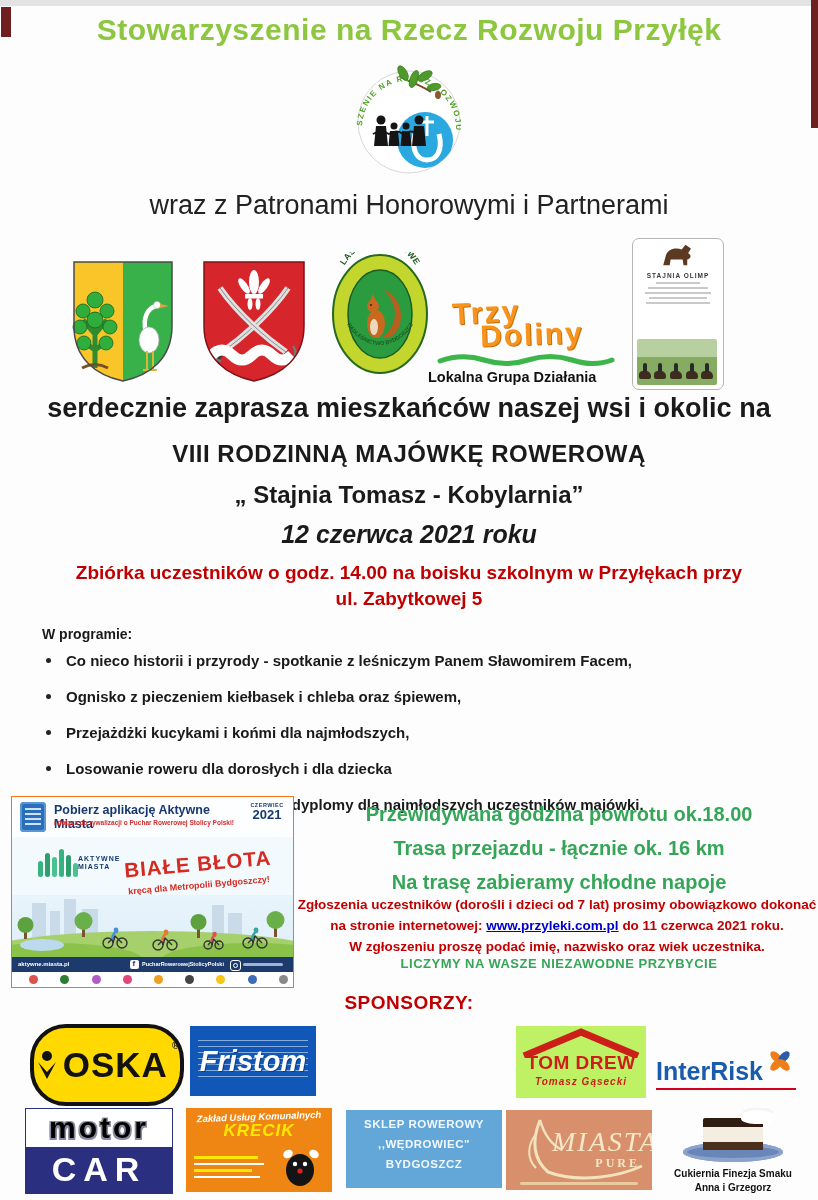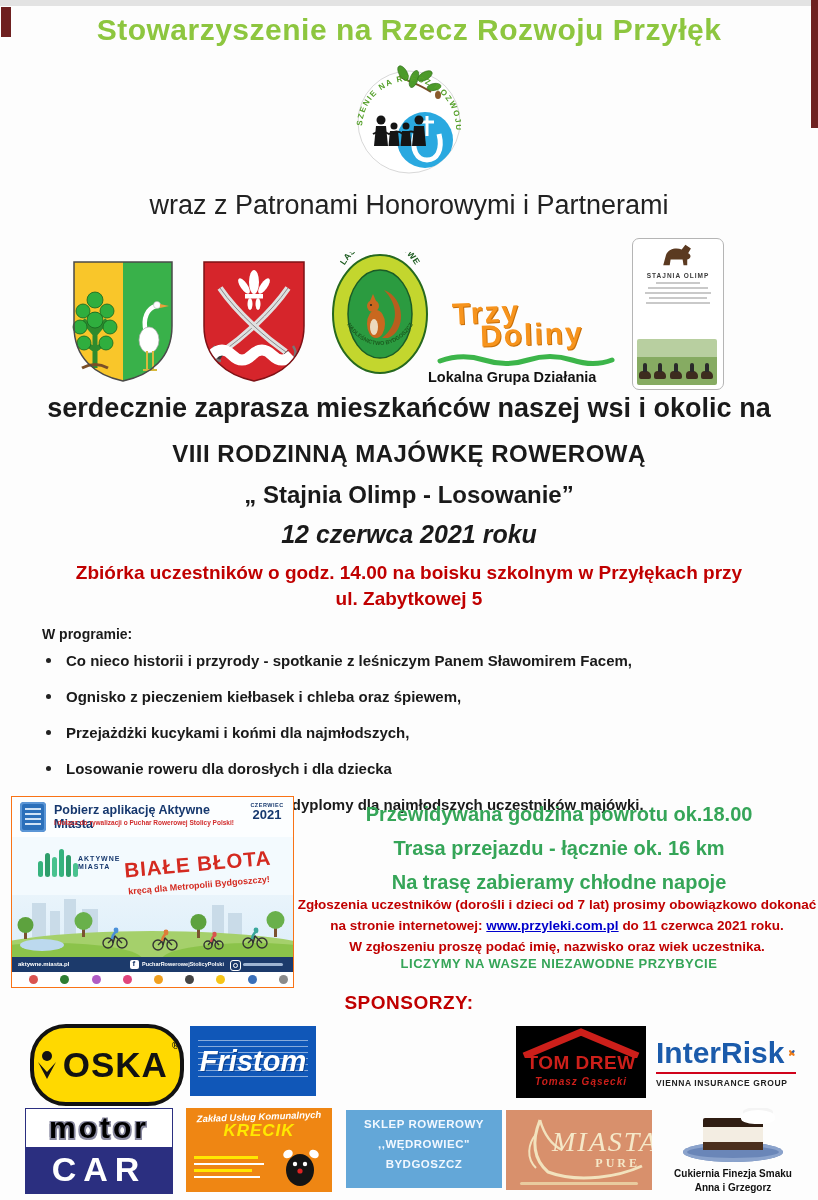--- a/index.html
+++ b/index.html
@@ -102,27 +102,27 @@
            align-items:center;justify-content:center;}
   .fristom-stripes{position:absolute;left:8px;top:14px;width:110px;height:42px;opacity:0.5;
       background:repeating-linear-gradient(#ffffff 0 1px,transparent 1px 6px);}
   .fristom-text{position:relative;font-size:29px;font-weight:bold;font-style:italic;color:#fff;
                 text-shadow:1px 1px 0 #0a3f8c;}
   .stach{left:340px;top:1024px;width:166px;height:76px;background:#7292c4;color:#152d6e;
          font-family:"Liberation Serif",serif;text-align:center;padding-top:4px;}
   .stach .l1{font-size:11px;font-weight:bold;}
   .stach .l2{font-size:10.5px;font-weight:bold;}
   .stach .l3{font-size:17px;font-weight:bold;margin-top:14px;}
-  .tomdrew{left:516px;top:1026px;width:130px;height:72px;background:#000000;text-align:center;}
+  .tomdrew{left:516px;top:1026px;width:130px;height:72px;background:#bef264;text-align:center;}
   .td-roof{position:absolute;left:2px;top:2px;width:126px;height:30px;}
   .td-name{position:absolute;left:0;top:26px;width:130px;font-size:19px;font-weight:900;color:#cc1f1a;letter-spacing:0.5px;}
   .td-owner{position:absolute;left:0;top:50px;width:130px;font-size:10px;font-weight:bold;font-style:italic;color:#cc1f1a;letter-spacing:1px;}
   .interrisk{left:656px;top:1036px;width:140px;height:60px;background:transparent;}
   .ir-row{display:flex;align-items:center;gap:4px;}
-  .ir-name{font-size:30px;font-weight:bold;color:#1b5bab;}
+  .ir-name{font-size:25px;font-weight:bold;color:#1b5bab;margin-top:21px;}
   .ir-rule{height:2px;background:#d0021b;margin-top:2px;}
   .ir-sub{font-size:8.5px;font-weight:bold;color:#222;letter-spacing:0.6px;margin-top:4px;}
 
   .motorcar{left:25px;top:1108px;width:146px;height:84px;border:1px solid #2b2f80;background:#fff;text-align:center;}
   .mc-top{height:38px;font-size:30px;letter-spacing:3px;color:#000000;font-weight:bold;line-height:38px;
           text-shadow:-1.5px -1.5px 0 #8a8aa0,1.5px -1.5px 0 #8a8aa0,-1.5px 1.5px 0 #8a8aa0,1.5px 1.5px 0 #8a8aa0;}
   .mc-bot{height:46px;background:#2b2f80;color:#fff;font-size:34px;font-weight:900;letter-spacing:7px;line-height:44px;}
   .krecik{left:186px;top:1108px;width:146px;height:84px;background:#ef8613;text-align:center;}
   .kr-l1{font-size:9.5px;font-weight:bold;font-style:italic;color:#fff;margin-top:3px;transform:rotate(-2deg);}
   .kr-l2{font-size:17px;font-weight:900;font-style:italic;color:#ffe800;letter-spacing:1px;margin-top:-1px;}
@@ -325,21 +325,21 @@
         <span class="rider" style="left:64px">
             <span class="horse"></span>
             <span class="person"></span>
           </span>
       </div>
     </div>
   </div>
 
   <div class="invite1">serdecznie zaprasza mieszkańców naszej wsi i okolic na</div>
   <div class="invite2">VIII RODZINNĄ MAJÓWKĘ ROWEROWĄ</div>
-  <div class="invite3">„ Stajnia Olimp - Losowanie”</div>
+  <div class="invite3">„ Stajnia Tomasz - Kobylarnia”</div>
   <div class="invite4">12 czerwca 2021 roku</div>
   <div class="meeting">
     <div>Zbiórka uczestników o godz. 14.00 na boisku szkolnym w Przyłękach przy</div>
     <div>ul. Zabytkowej 5</div>
   </div>
 
   <div class="prog-head">W programie:</div>
   <ul class="prog-list">
     <li>Co nieco historii i przyrody - spotkanie z leśniczym Panem Sławomirem Facem,</li>
     <li>Ognisko z pieczeniem kiełbasek i chleba oraz śpiewem,</li>

